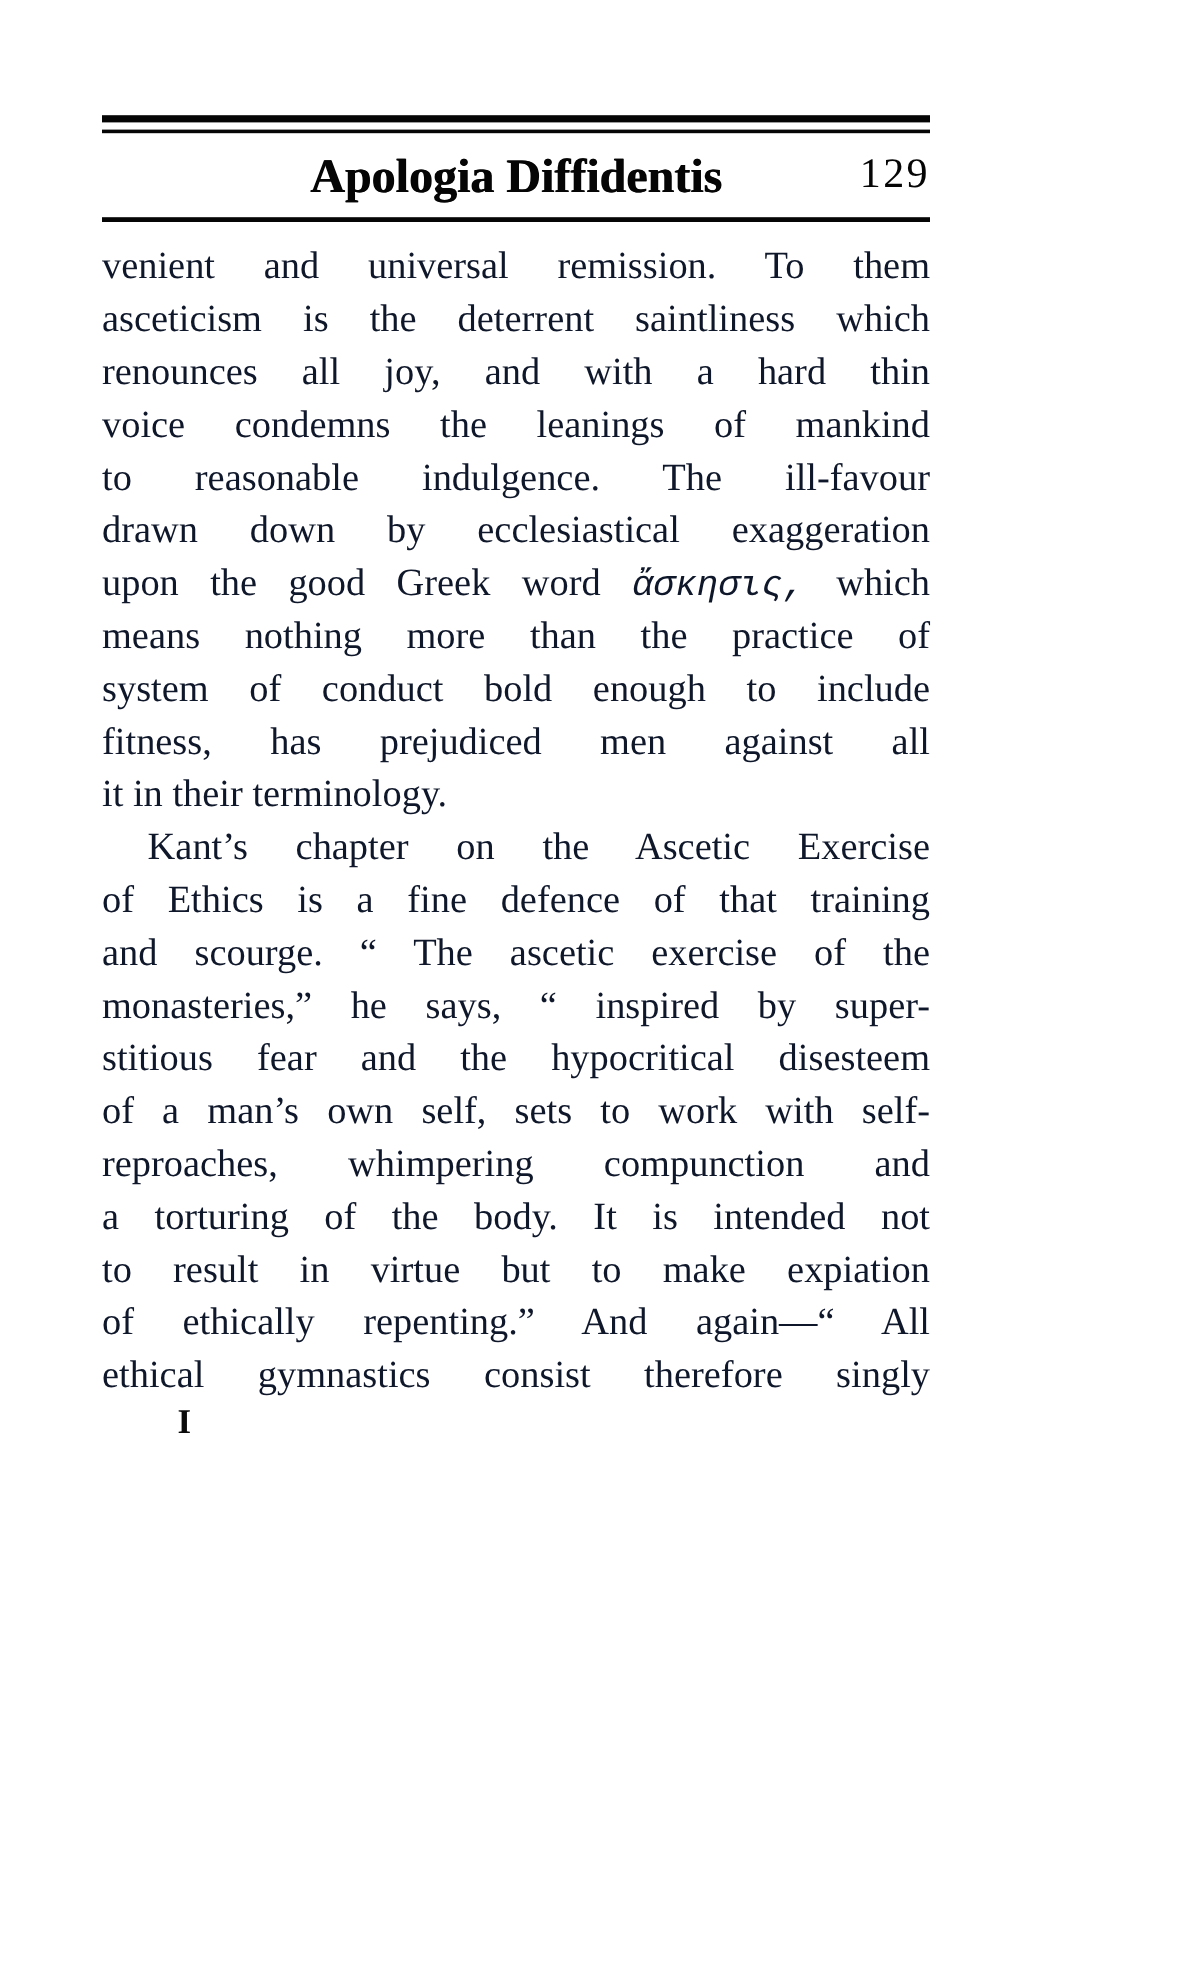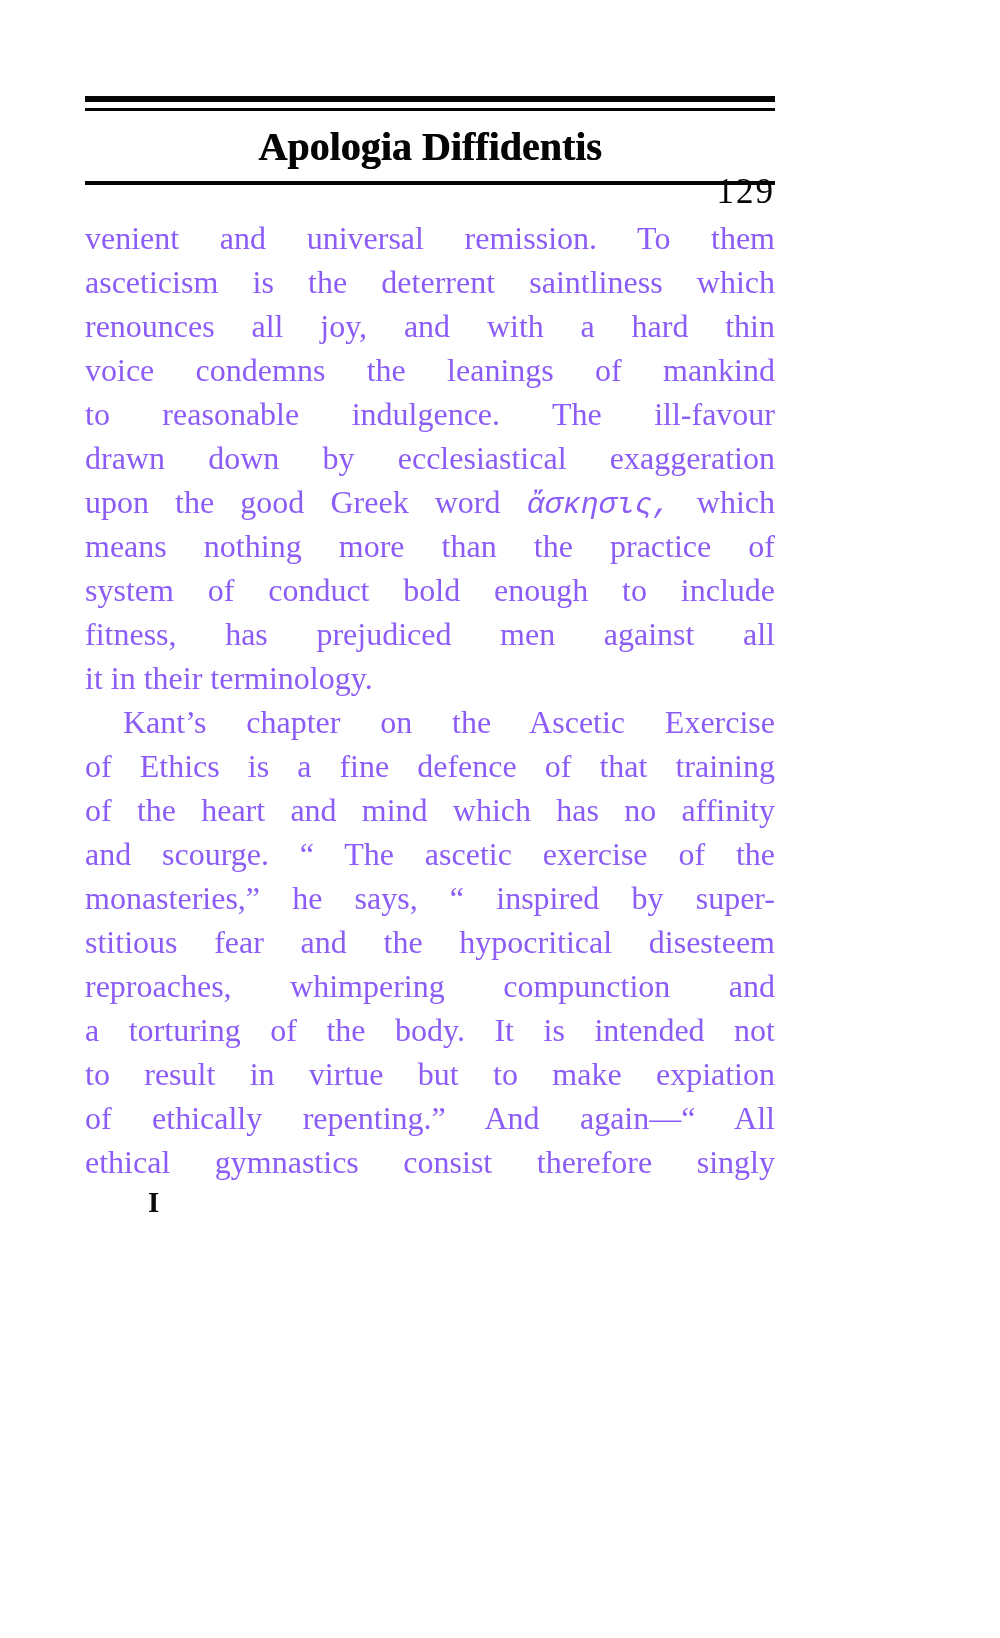--- a/index.html
+++ b/index.html
@@ -49,31 +49,30 @@
     text-shadow: 0.6px 0 0 #050505;
   }
   .header-pagenum {
     position: absolute;
     right: 0;
     top: 50%;
     transform: translateY(-52%);
     font-size: 35px;
     letter-spacing: 2px;
     color: #050505;
-    margin-top: 47px;
   }
   .rule-under {
     height: 4px;
     background: #050505;
   }
   .bodytext {
-    margin-top: 31px;
+    margin-top: 14px;
     width: 690px;
     font-size: 32px;
-    color: #8b5cf6;
+    color: #0f172a;
   }
   .line {
     height: 44px;
     line-height: 44px;
     text-align: justify;
     text-align-last: justify;
     overflow: visible;
   }
   .line.last {
     text-align-last: left;
@@ -121,24 +120,24 @@
           <div class="line"><span>drawn down by ecclesiastical exaggeration</span></div>
           <div class="line"><span>upon the good Greek word </span><span class="greek">ἄσκησις,</span><span> which</span></div>
           <div class="line"><span>means nothing more than the practice of</span></div>
           <div class="line"><span>system of conduct bold enough to include</span></div>
           <div class="line"><span>fitness, has prejudiced men against all</span></div>
           <div class="line last"><span>it in their terminology.</span></div>
         </div>
         <div>
           <div class="line indent"><span>Kant’s chapter on the Ascetic Exercise</span></div>
           <div class="line"><span>of Ethics is a fine defence of that training</span></div>
-          <div class="line"><span>of the heart and mind which has no affinity</span></div>
           <div class="line"><span>and scourge.  “ The ascetic exercise of the</span></div>
           <div class="line"><span>monasteries,” he says, “ inspired by super-</span></div>
           <div class="line"><span>stitious fear and the hypocritical disesteem</span></div>
+          <div class="line"><span>of a man’s own self, sets to work with self-</span></div>
           <div class="line"><span>reproaches, whimpering compunction and</span></div>
           <div class="line"><span>a torturing of the body.  It is intended not</span></div>
           <div class="line"><span>to result in virtue but to make expiation</span></div>
           <div class="line"><span>of ethically repenting.”  And again—“ All</span></div>
           <div class="line"><span>ethical gymnastics consist therefore singly</span></div>
         </div>
       </div>
 
     <div class="signature">I</div>
 

